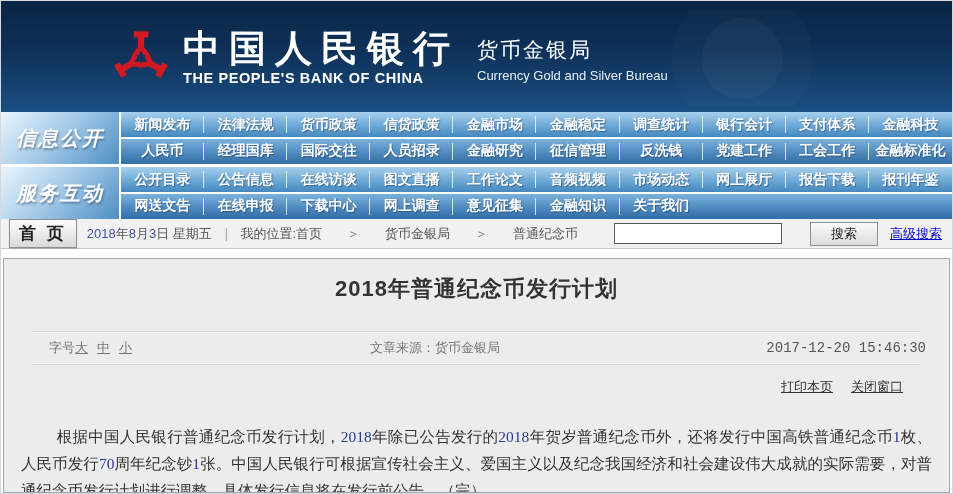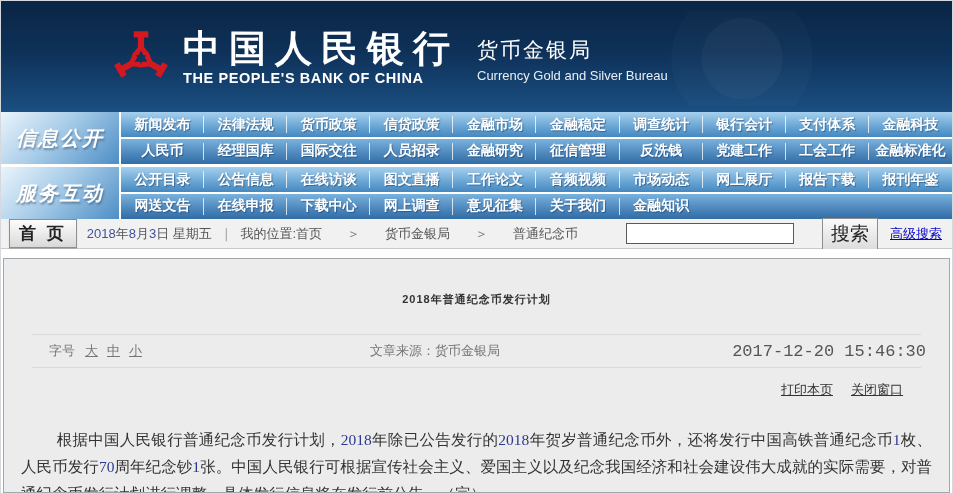--- a/index.html
+++ b/index.html
@@ -59,40 +59,40 @@
     letter-spacing:3px; background:linear-gradient(180deg,#fdfdfd,#d9d9d9);
     border:1px solid #8a8f94; box-shadow:0 1px 1px rgba(0,0,0,0.15); cursor:pointer; white-space:nowrap;}
   .crumb-date { margin-left:10px; white-space:nowrap; }
   .crumb-sep { margin:0 8px; color:#8a8a8a; }
   .crumbs { display:flex; align-items:center; white-space:nowrap;gap:15px; }
   .crumbs .chev { margin:0 10px; color:#7a7a7a; }
   .crumbs .crumb-link { cursor:pointer; }
   .search-wrap { margin-left:auto; display:flex; align-items:center; margin-right:10px; }
   .search-input { width:168px; height:21px; border:1px solid #5a5a5a; background:#fff; padding:0 4px;
     font-size:12px; }
-  .search-btn { margin-left:28px; padding:2px 8px; font-size:19px; color:#222;
+  .search-btn { margin-left:28px; padding:2px 20px; font-size:13px; color:#222;
     background:linear-gradient(180deg,#fafafa,#dcdcdc); border:1px solid #8a8f94; cursor:pointer; white-space:nowrap;}
   .adv-link { margin-left:12px; color:#0000cc; text-decoration:underline; font-size:13px; cursor:pointer; white-space:nowrap;}
 
   .gap { height:9px; flex:0 0 9px; background:#fff; }
 
   
   .panel { flex:1; margin:0 2px; background:#ececec; border:1px solid #a2a7ac; overflow:hidden;
     position:relative; }
-  .article-title { text-align:center; font-size:11px; font-weight:bold; color:#333;
-    padding-top:33px; letter-spacing:1px; }
+  .article-title { text-align:center; font-size:22px; font-weight:bold; color:#333;
+    padding-top:15px; letter-spacing:1px; }
   .rule { height:1px; background:#d9d9d9; margin:0 28px; }
   .rule.r-top { margin-top:27px; }
   .meta-row { position:relative; height:32px; display:flex; align-items:center; font-size:13px; color:#777; }
   .meta-left { padding-left:45px; display:flex; align-items:center; }
-  .meta-left .fs-label { margin-right:10px; }
+  .meta-left .fs-label { }
   .fs-link { margin-right:9px; text-decoration:underline; cursor:pointer; color:#777; }
   .meta-source { position:absolute; left:366px; white-space:nowrap; }
   .meta-time { margin-left:auto; padding-right:23px; font-family:"Liberation Mono","DejaVu Sans Mono",monospace;
-    font-size:17px; color:#555; }
+    font-size:14px; color:#555; }
   .print-row { display:flex; justify-content:flex-end; padding:13px 46px 0 8px; font-size:13px; }
   .print-row span { color:#333; text-decoration:underline; cursor:pointer; }
   .print-row span + span { margin-left:18px; }
   .article-body { margin-top:27px; padding:0 17px; font-size:15.5px; line-height:27px; color:#333;
     text-indent:2.3em; text-align:justify; }
   .article-body .num { color:#2b3990; font-family:"Liberation Serif","DejaVu Serif",serif; }
   .crumb-date .num { color:#41519c; }
 </style>
 </head>
 <body>
@@ -165,22 +165,22 @@
             <div class="nav-cell">报告下载</div>
             <div class="nav-cell">报刊年鉴</div>
           </div>
         <div class="row-divider"></div>
         <div class="navrow r1">
             <div class="nav-cell">网送文告</div>
             <div class="nav-cell">在线申报</div>
             <div class="nav-cell">下载中心</div>
             <div class="nav-cell">网上调查</div>
             <div class="nav-cell">意见征集</div>
+            <div class="nav-cell">金融知识</div>
             <div class="nav-cell">关于我们</div>
-            <div class="nav-cell">金融知识</div>
           </div>
       </div>
     </div>
   </div>
 
   <div class="crumbbar">
     <button class="home-btn">首 页</button>
     <span class="crumb-date"><span class="num">2018</span><span>年</span><span class="num">8</span><span>月</span><span class="num">3</span><span>日 星期五</span></span>
     <span class="crumb-sep">｜</span>
     <span class="crumbs">

